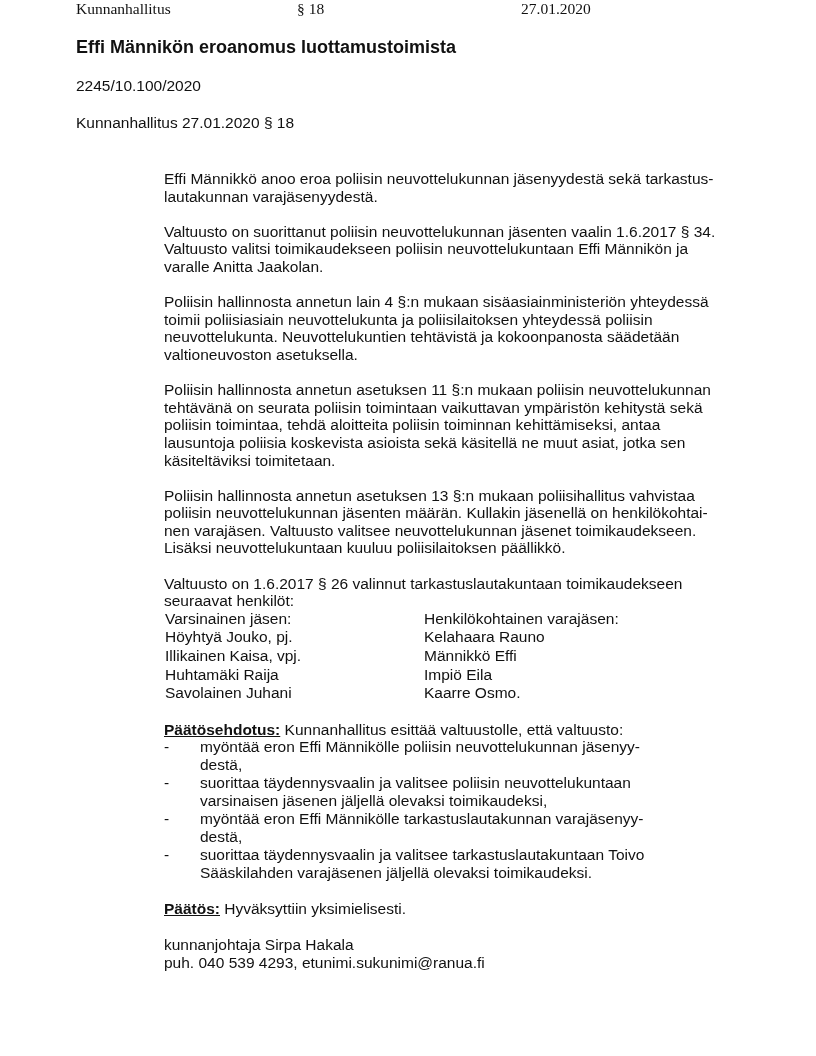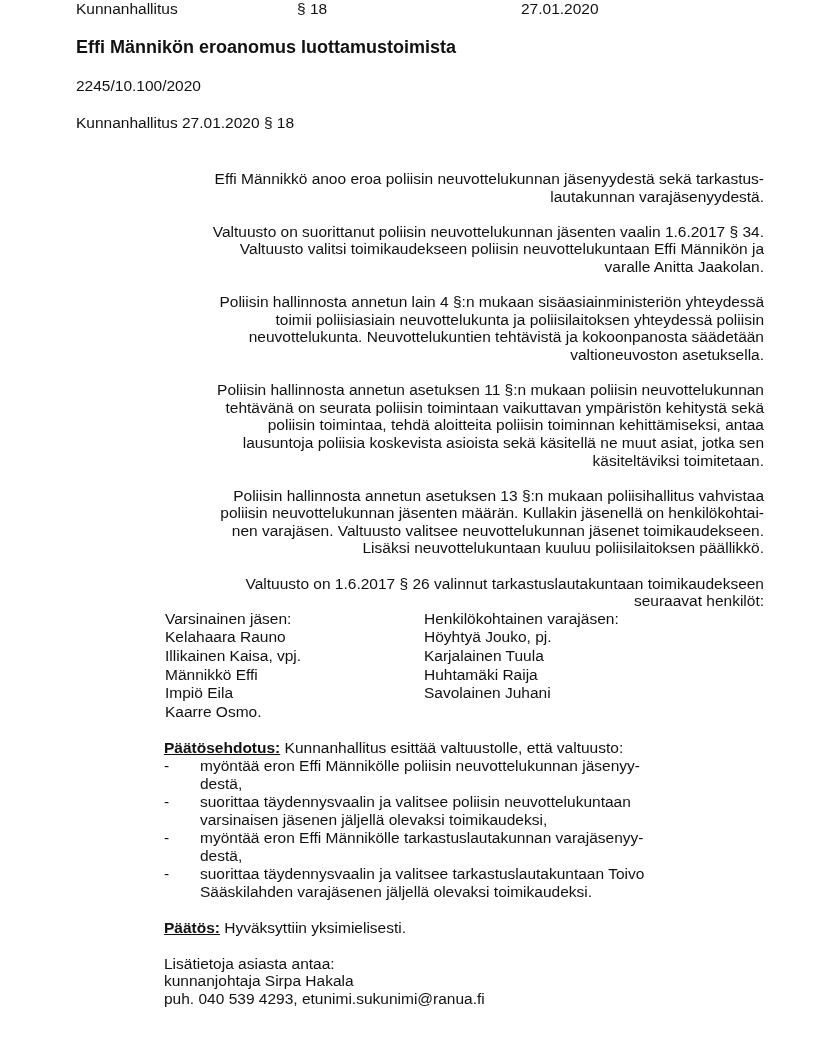--- a/index.html
+++ b/index.html
@@ -18,21 +18,21 @@
     }
     .header-row {
       position: absolute;
       top: 0;
       left: 76px;
       width: 540px;
       height: 20px;
       font-size: 15.5px;
       line-height: 18px;
     }
-    .header-row span { position: absolute; top: 0; }
+    .header-row span { position: absolute; top: 0; font-family: Liberation Serif, serif; }
     #hdr-body { left: 0; }
     #hdr-sec { left: 211px; margin-left: 10px; }
     #hdr-date { left: 445px; }
 
     .title {
       position: absolute;
       top: 36px;
       left: 76px;
       font-weight: bold;
       font-size: 18px;
@@ -55,21 +55,21 @@
     .body-col {
       position: absolute;
       top: 170px;
       left: 164px;
       width: 600px;
       line-height: 17.6px;
     }
     .body-col p {
       margin: 0 0 17.6px 0;
     }
-    .pre { white-space: pre-line; text-align: right; }
+    .pre { white-space: pre-line; }
 
     .members {
       display: grid;
       grid-template-columns: 259px 300px;
       margin: 0;
       padding-left: 1px;
     }
     .members div { line-height: 18.6px; }
 
     .label-u {
@@ -127,24 +127,23 @@
 poliisin neuvottelukunnan jäsenten määrän. Kullakin jäsenellä on henkilökohtai-
 nen varajäsen. Valtuusto valitsee neuvottelukunnan jäsenet toimikaudekseen.
 Lisäksi neuvottelukuntaan kuuluu poliisilaitoksen päällikkö.</p>
 
   <div>
     <div class="pre">Valtuusto on 1.6.2017 § 26 valinnut tarkastuslautakuntaan toimikaudekseen
 seuraavat henkilöt:</div>
     <div class="members">
       <div>Varsinainen jäsen:</div>
       <div>Henkilökohtainen varajäsen:</div>
+      <div>Höyhtyä Jouko, pj.</div>
       <div>Kelahaara Rauno</div>
-      <div>Höyhtyä Jouko, pj.</div>
       <div>Illikainen Kaisa, vpj.</div>
-      <div>Karjalainen Tuula</div>
       <div>Männikkö Effi</div>
       <div>Huhtamäki Raija</div>
       <div>Impiö Eila</div>
       <div>Savolainen Juhani</div>
       <div>Kaarre Osmo.</div>
     </div>
   </div>
 
   <div class="gap"></div>
 
@@ -162,17 +161,16 @@
     </ul>
   </div>
 
   <div class="gap"></div>
 
   <div><span class="label-u">Päätös:</span><span> Hyväksyttiin yksimielisesti.</span></div>
 
   <div class="gap"></div>
 
   <div class="contact">
-    <div>Lisätietoja asiasta antaa:</div>
     <div>kunnanjohtaja Sirpa Hakala</div>
     <div>puh. 040 539 4293, etunimi.sukunimi@ranua.fi</div>
   </div>
 </div>
 
 </body></html>

